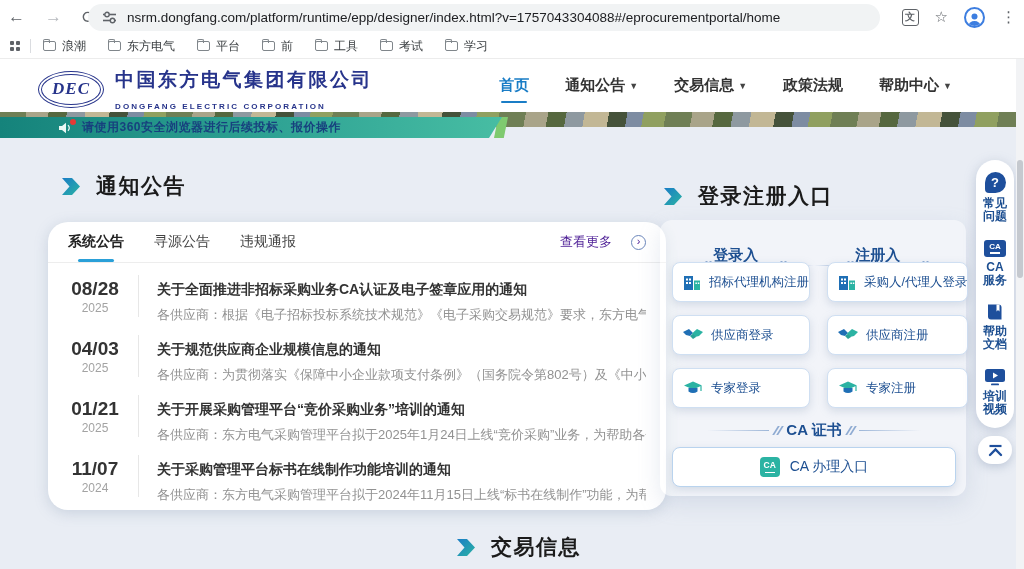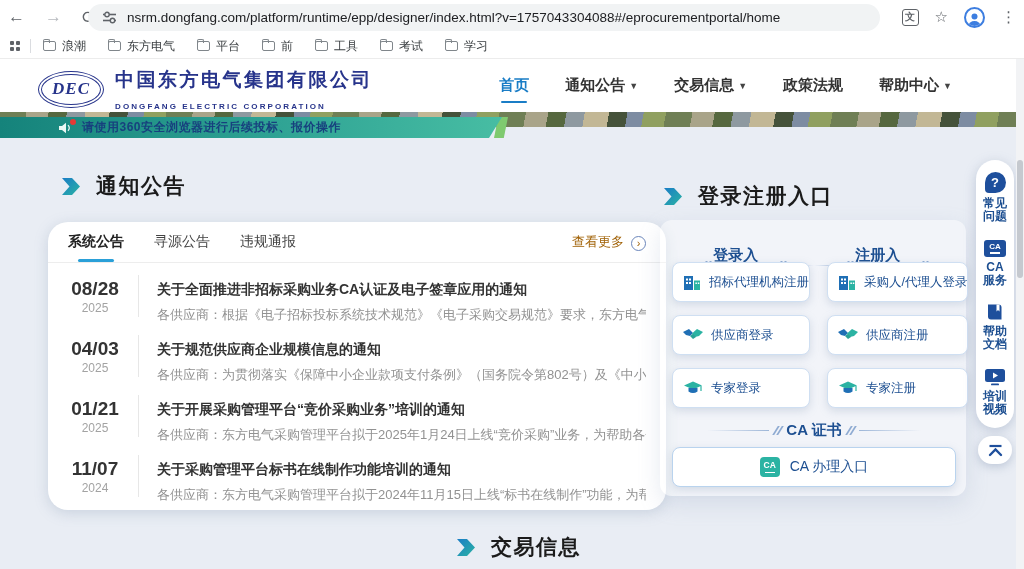--- a/index.html
+++ b/index.html
@@ -52,21 +52,21 @@
   .banner-text { font-size:12px; font-weight:bold; color:#17407e; letter-spacing:.5px; }
   
   .section-head { position:absolute; display:flex; align-items:center; gap:15px; }
   .section-title { font-size:21px; font-weight:bold; color:#1b1b1b; letter-spacing:1.5px; }
   
   .notice-card { position:absolute; left:48px; top:222px; width:618px; height:288px; background:#fff; border-radius:20px; box-shadow:0 3px 14px rgba(120,140,170,.28); }
   .card-tabs { display:flex; align-items:center; height:41px; border-bottom:1px solid #ededed; padding:0 20px; gap:30px; }
   .tab { font-size:14px; color:#444; position:relative; cursor:pointer; }
   .tab.active { font-weight:bold; color:#222; }
   .tab.active::after { content:""; position:absolute; left:50%; transform:translateX(-50%); bottom:-11px; width:36px; height:3px; background:#2aa0d8; border-radius:2px; }
-  .more-link { margin-left:auto; color:#a16207; font-size:13px; display:flex; align-items:flex-end; gap:7px; cursor:pointer; }
+  .more-link { margin-left:auto; color:#4c1d95; font-size:13px; display:flex; align-items:center; gap:19px; cursor:pointer; }
   .more-circle { width:15px; height:15px; border:1px solid #6b86bb; border-radius:50%; display:flex; align-items:center; justify-content:center; font-size:11px; line-height:1; padding-bottom:1px; }
   .notice-list { padding:3px 20px 0 12px; }
   .notice-row { display:flex; align-items:center; height:60px; }
   .n-date { width:70px; text-align:center; flex:none; }
   .n-date .d { font-size:19px; font-weight:bold; color:#333; }
   .n-date .y { font-size:12px; color:#a3a3a3; margin-top:1px; }
   .n-sep { width:1px; height:42px; background:#e7e7e7; margin:0 18px 0 8px; flex:none; }
   .n-body { flex:1; min-width:0; }
   .n-title { font-size:14px; font-weight:bold; color:#333; margin-bottom:7px; white-space:nowrap; overflow:hidden;margin-top:12px; }
   .n-desc { font-size:13px; color:#929292; white-space:nowrap; overflow:hidden; }

